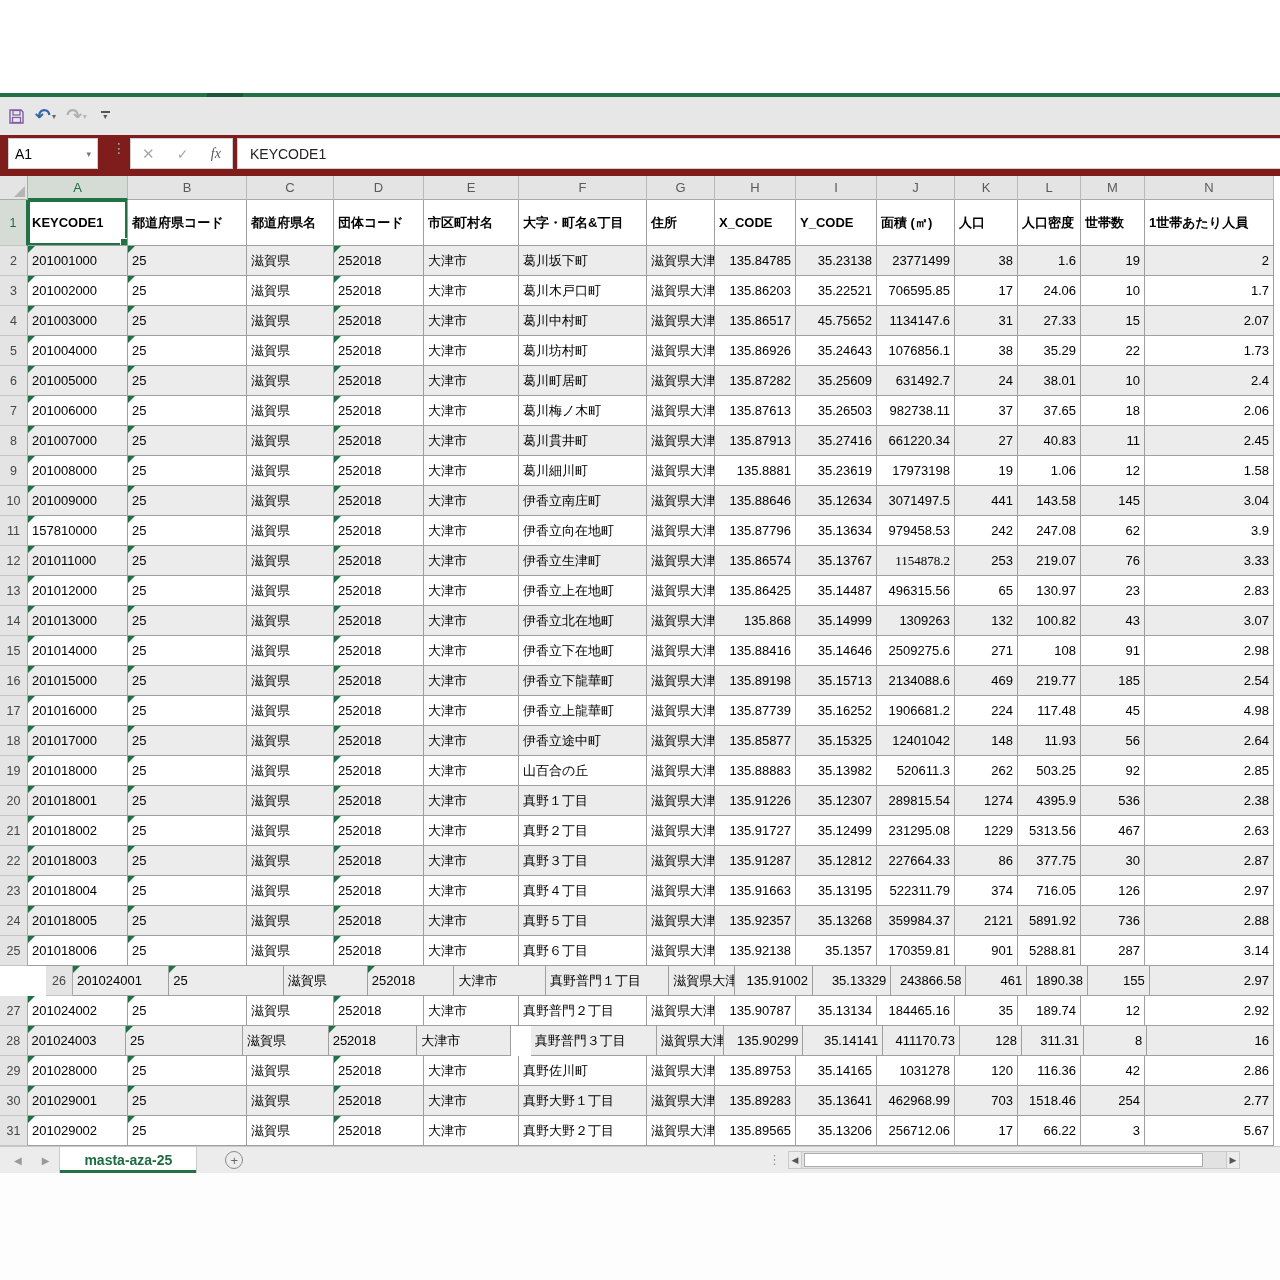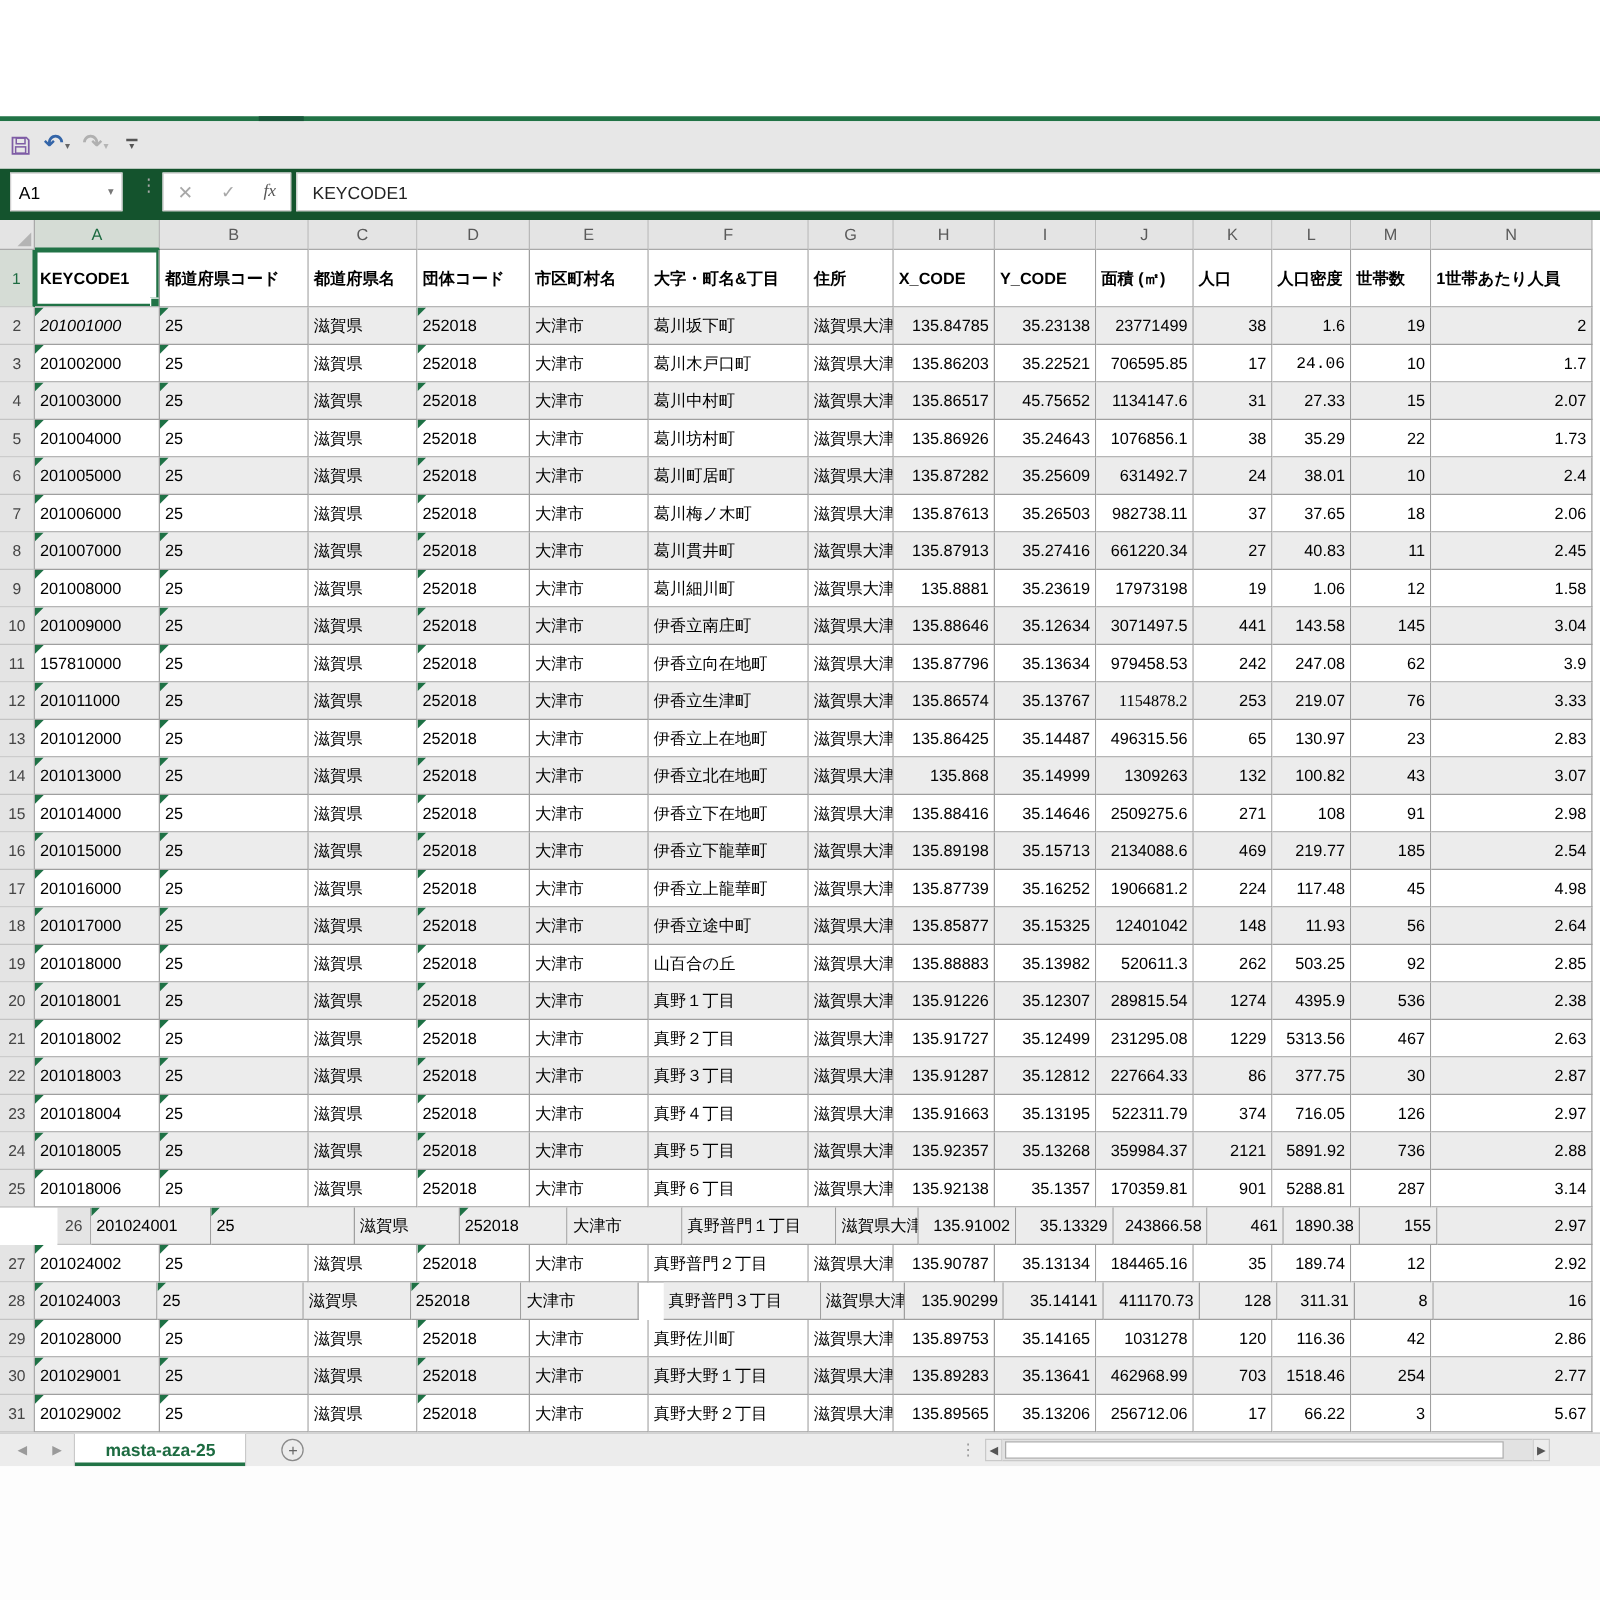--- a/index.html
+++ b/index.html
@@ -18,21 +18,21 @@
   .qat-btn { display:flex; align-items:center; margin-right:10px; height:24px; }
   .drop-arrow { font-size:8px; color:#666; margin-left:1px; }
   .drop-arrow.dis { color:#b5b5b5; }
   #undo-glyph { font-size:19px; color:#3465a8; line-height:18px; font-weight:bold; }
   #redo-glyph { font-size:19px; color:#b0b0b0; line-height:18px; font-weight:bold; }
   #qat-custom { display:flex; flex-direction:column; align-items:center; margin-left:4px; }
   #qat-custom .bar { width:9px; border-top:2px solid #555; margin-bottom:-1px; }
   #qat-custom .chev { font-size:8px; color:#555; }
 
   
-  #formula-row { position:absolute; top:135px; left:0; width:1280px; height:41px; background:#14532d; }
+  #formula-row { position:absolute; top:135px; left:0; width:1280px; height:41px; background:#7f1d1d; }
   #name-box { position:absolute; left:8px; top:3px; width:90px; height:31px; background:#fff;
               border:1px solid #cfcfcf; display:flex; align-items:center; padding:0 6px; font-size:14px; }
   #name-box .nb-text { flex:1; }
   #name-box .nb-arrow { font-size:9px; color:#777; }
   #fr-dots { position:absolute; left:112px; top:8px; color:#a9a9a9; font-size:14px; letter-spacing:0; line-height:10px; }
   #fx-box { position:absolute; left:130px; top:3px; width:103px; height:31px; background:#fff;
             border:1px solid #cfcfcf; display:flex; align-items:center; justify-content:space-around; }
   #fx-box .cancel { color:#a8a8a8; font-size:15px; }
   #fx-box .enter { color:#a8a8a8; font-size:14px; }
   #fx-box .fx { color:#565656; font-size:14px; font-style:italic; font-family:"Liberation Serif","DejaVu Serif",serif; }
@@ -165,21 +165,21 @@
         <div class="cell" style="width: 81px;">X_CODE</div>
         <div class="cell" style="width: 81px;">Y_CODE</div>
         <div class="cell" style="width: 78px;">面積 (㎡)</div>
         <div class="cell" style="width: 63px;">人口</div>
         <div class="cell" style="width: 63px;">人口密度</div>
         <div class="cell" style="width: 64px;">世帯数</div>
         <div class="cell" style="width: 129px;">1世帯あたり人員</div>
       </div>
       <div class="g-row band" style="height: 30px;">
         <div class="gut" style="height: 100%;">2</div>
-        <div class="cell tri" style="width: 100px; font-style: italic;">201001000</div>
+        <div class="cell tri" style="width: 100px;">201001000</div>
         <div class="cell tri" style="width: 119px;">25</div>
         <div class="cell" style="width: 87px;">滋賀県</div>
         <div class="cell tri" style="width: 90px;">252018</div>
         <div class="cell" style="width: 95px;">大津市</div>
         <div class="cell" style="width: 128px;">葛川坂下町</div>
         <div class="cell" style="width: 68px;">滋賀県大津市</div>
         <div class="cell num" style="width: 81px;">135.84785</div>
         <div class="cell num" style="width: 81px;">35.23138</div>
         <div class="cell num" style="width: 78px;">23771499</div>
         <div class="cell num" style="width: 63px;">38</div>
@@ -193,21 +193,21 @@
         <div class="cell tri" style="width: 119px;">25</div>
         <div class="cell" style="width: 87px;">滋賀県</div>
         <div class="cell tri" style="width: 90px;">252018</div>
         <div class="cell" style="width: 95px;">大津市</div>
         <div class="cell" style="width: 128px;">葛川木戸口町</div>
         <div class="cell" style="width: 68px;">滋賀県大津市</div>
         <div class="cell num" style="width: 81px;">135.86203</div>
         <div class="cell num" style="width: 81px;">35.22521</div>
         <div class="cell num" style="width: 78px;">706595.85</div>
         <div class="cell num" style="width: 63px;">17</div>
-        <div class="cell num" style="width: 63px; font-family: Liberation Mono, monospace;">24.06</div>
+        <div class="cell num" style="width: 63px;">24.06</div>
         <div class="cell num" style="width: 64px;">10</div>
         <div class="cell num" style="width: 129px;">1.7</div>
       </div>
       <div class="g-row band" style="height: 30px;">
         <div class="gut" style="height: 100%;">4</div>
         <div class="cell tri" style="width: 100px;">201003000</div>
         <div class="cell tri" style="width: 119px;">25</div>
         <div class="cell" style="width: 87px;">滋賀県</div>
         <div class="cell tri" style="width: 90px;">252018</div>
         <div class="cell" style="width: 95px;">大津市</div>

